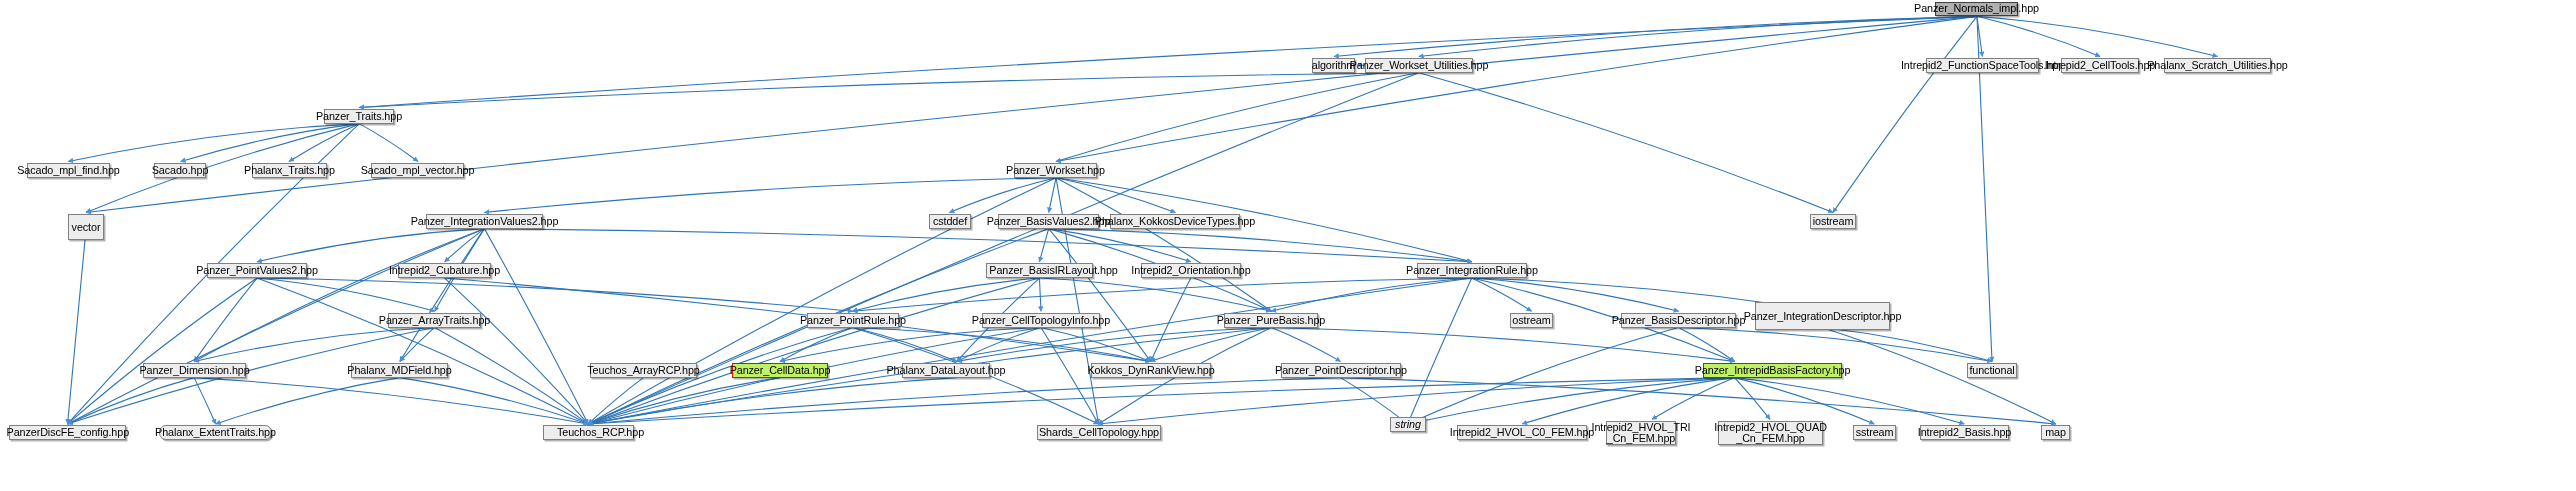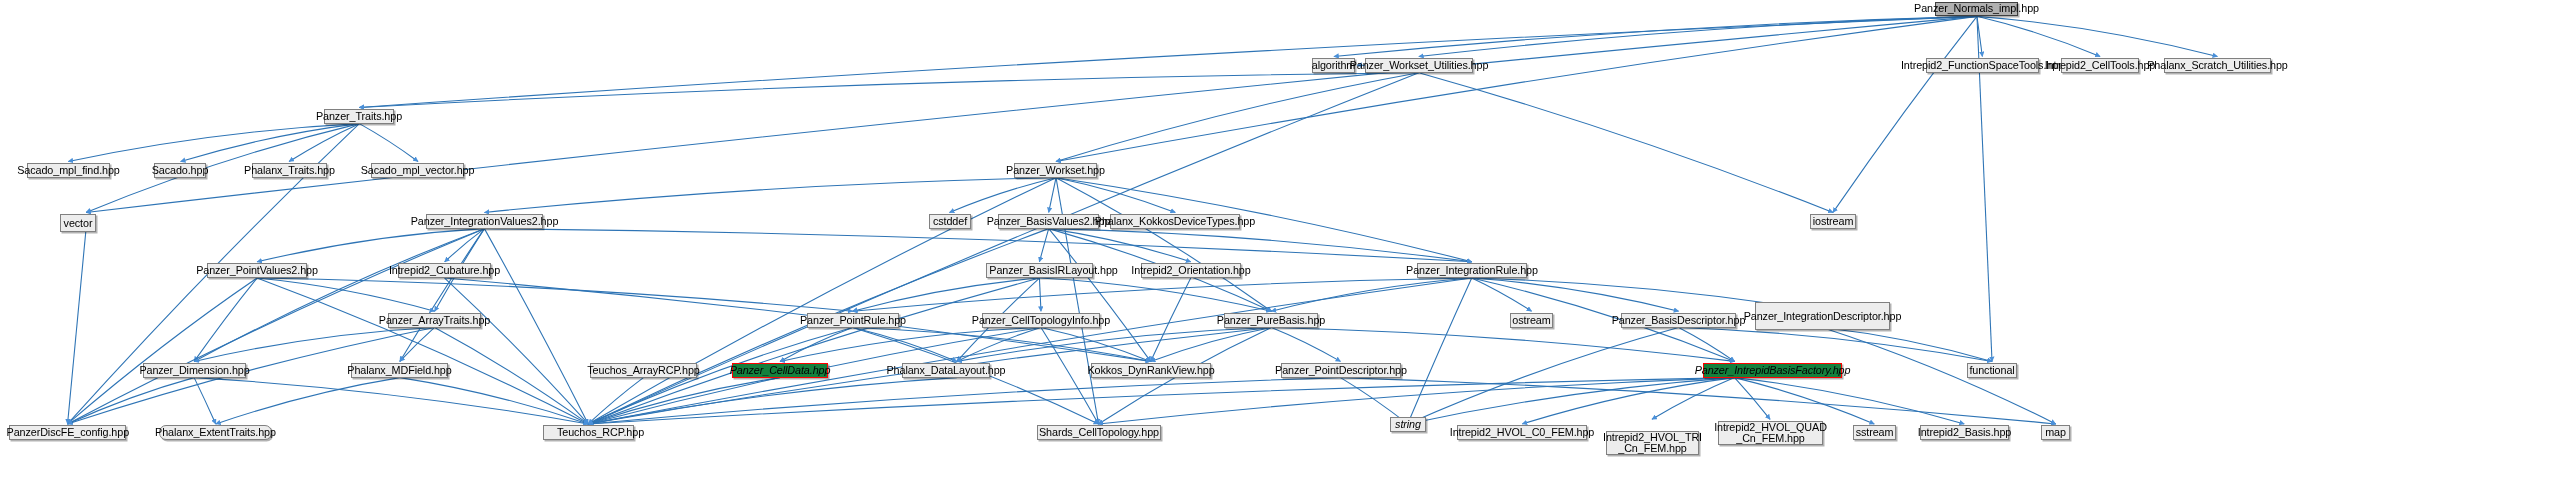--- a/index.html
+++ b/index.html
@@ -38,22 +38,21 @@
     text-align: center;
     box-shadow: 1.5px 1.5px 0 rgba(0,0,0,0.30);
     letter-spacing: -0.1px;
   }
   .node.root {
     background: #b0b0b0;
     border: 0.8px solid #404040;
   }
   .node.highlight {
     border: 0.8px solid #ff0000;
-    background: #15803d;
-    font-style: italic;
+    background: #bef264;
   }
   .node.two-line {
     line-height: 1.05;
   }
 </style>
 </head>
 <body>
 
 <div id="canvas">
   <svg class="edges" id="edges" viewBox="0 0 3337 637" width="2576" height="492">
@@ -178,21 +177,21 @@
       <div class="node" style="left: 2061px; top: 58px; width: 78px; height: 14.7px;">Intrepid2_CellTools.hpp</div>
       <div class="node" style="left: 2164px; top: 58px; width: 107px; height: 14.7px;">Phalanx_Scratch_Utilities.hpp</div>
       <div class="node" style="left: 1312px; top: 58px; width: 43px; height: 14.7px;">algorithm</div>
       <div class="node" style="left: 1365px; top: 58px; width: 108px; height: 14.7px;">Panzer_Workset_Utilities.hpp</div>
       <div class="node" style="left: 324px; top: 109px; width: 70px; height: 14.7px;">Panzer_Traits.hpp</div>
       <div class="node" style="left: 27px; top: 163px; width: 83px; height: 14.7px;">Sacado_mpl_find.hpp</div>
       <div class="node" style="left: 154px; top: 163px; width: 52px; height: 14.7px;">Sacado.hpp</div>
       <div class="node" style="left: 252px; top: 163px; width: 75px; height: 14.7px;">Phalanx_Traits.hpp</div>
       <div class="node" style="left: 371px; top: 163px; width: 93px; height: 14.7px;">Sacado_mpl_vector.hpp</div>
       <div class="node" style="left: 1014px; top: 163px; width: 83px; height: 14.7px;">Panzer_Workset.hpp</div>
-      <div class="node" style="left: 60px; top: 214px; width: 36px; height: 18px;">vector</div>
+      <div class="node" style="left: 68px; top: 214px; width: 36px; height: 26px;">vector</div>
       <div class="node" style="left: 426px; top: 214px; width: 117px; height: 14.7px;">Panzer_IntegrationValues2.hpp</div>
       <div class="node" style="left: 929px; top: 214px; width: 42px; height: 14.7px;">cstddef</div>
       <div class="node" style="left: 998px; top: 214px; width: 101px; height: 14.7px;">Panzer_BasisValues2.hpp</div>
       <div class="node" style="left: 1110px; top: 214px; width: 130px; height: 14.7px;">Phalanx_KokkosDeviceTypes.hpp</div>
       <div class="node" style="left: 1810px; top: 214px; width: 46px; height: 14.7px;">iostream</div>
       <div class="node" style="left: 207px; top: 263px; width: 100px; height: 14.7px;">Panzer_PointValues2.hpp</div>
       <div class="node" style="left: 398px; top: 263px; width: 93px; height: 14.7px;">Intrepid2_Cubature.hpp</div>
       <div class="node" style="left: 986px; top: 263px; width: 107px; height: 14.7px; padding-left: 28px;">Panzer_BasisIRLayout.hpp</div>
       <div class="node" style="left: 1141px; top: 263px; width: 100px; height: 14.7px;">Intrepid2_Orientation.hpp</div>
       <div class="node" style="left: 1417px; top: 263px; width: 110px; height: 14.7px;">Panzer_IntegrationRule.hpp</div>
@@ -211,21 +210,21 @@
       <div class="node" style="left: 1091px; top: 363px; width: 120px; height: 14.7px;">Kokkos_DynRankView.hpp</div>
       <div class="node" style="left: 1281px; top: 363px; width: 120px; height: 14.7px;">Panzer_PointDescriptor.hpp</div>
       <div class="node highlight" style="left: 1665px; top: 363px; width: 139px; height: 14.7px; margin-left: 38px;">Panzer_IntrepidBasisFactory.hpp</div>
       <div class="node" style="left: 1967px; top: 363px; width: 50px; height: 14.7px;">functional</div>
       <div class="node" style="left: 9.3px; top: 425px; width: 117px; height: 14.7px;">PanzerDiscFE_config.hpp</div>
       <div class="node" style="left: 159px; top: 425px; width: 113px; height: 14.7px; border-radius: 7px;">Phalanx_ExtentTraits.hpp</div>
       <div class="node" style="left: 543px; top: 425px; width: 91px; height: 14.7px; padding-left: 24px;">Teuchos_RCP.hpp</div>
       <div class="node" style="left: 1037px; top: 425px; width: 124px; height: 14.7px;">Shards_CellTopology.hpp</div>
       <div class="node" style="left: 1390px; top: 417px; width: 36px; height: 14.7px; font-style: italic;">string</div>
       <div class="node" style="left: 1457px; top: 425px; width: 130px; height: 14.7px;">Intrepid2_HVOL_C0_FEM.hpp</div>
-      <div class="node two-line" style="left: 1606px; top: 431px; width: 93px; height: 24px;">Intrepid2_HVOL_TRI
+      <div class="node two-line" style="left: 1606px; top: 421px; width: 70px; height: 24px;">Intrepid2_HVOL_TRI
 _Cn_FEM.hpp</div>
       <div class="node two-line" style="left: 1718px; top: 421px; width: 105px; height: 24px;">Intrepid2_HVOL_QUAD
 _Cn_FEM.hpp</div>
       <div class="node" style="left: 1853px; top: 425px; width: 43px; height: 14.7px;">sstream</div>
       <div class="node" style="left: 1920px; top: 425px; width: 89px; height: 14.7px;">Intrepid2_Basis.hpp</div>
       <div class="node" style="left: 2041px; top: 425px; width: 29px; height: 14.7px;">map</div>
     </div>
 </div>
 
 

